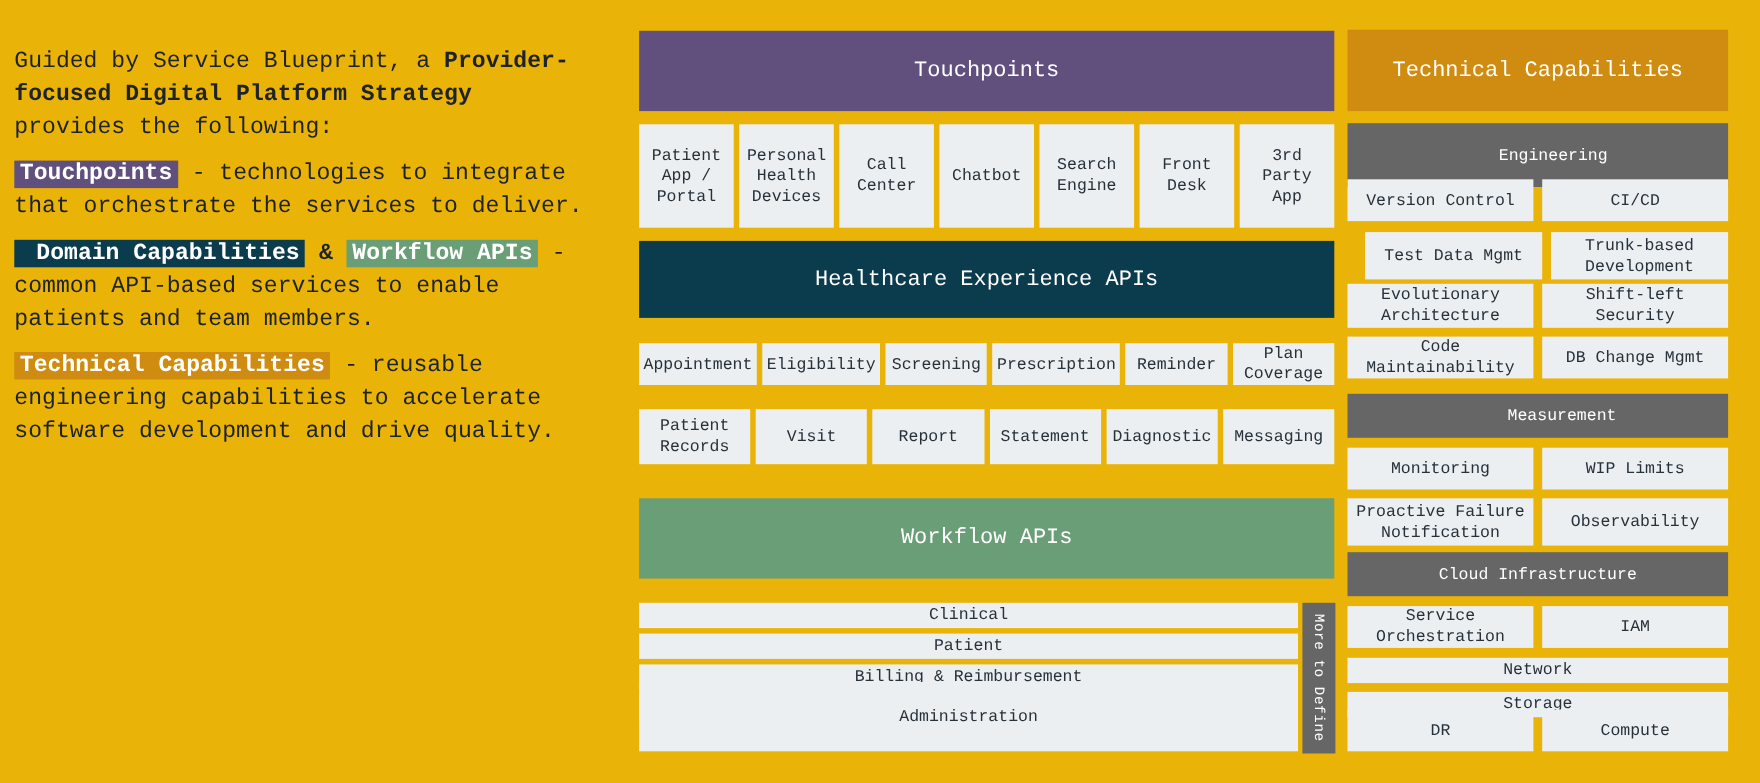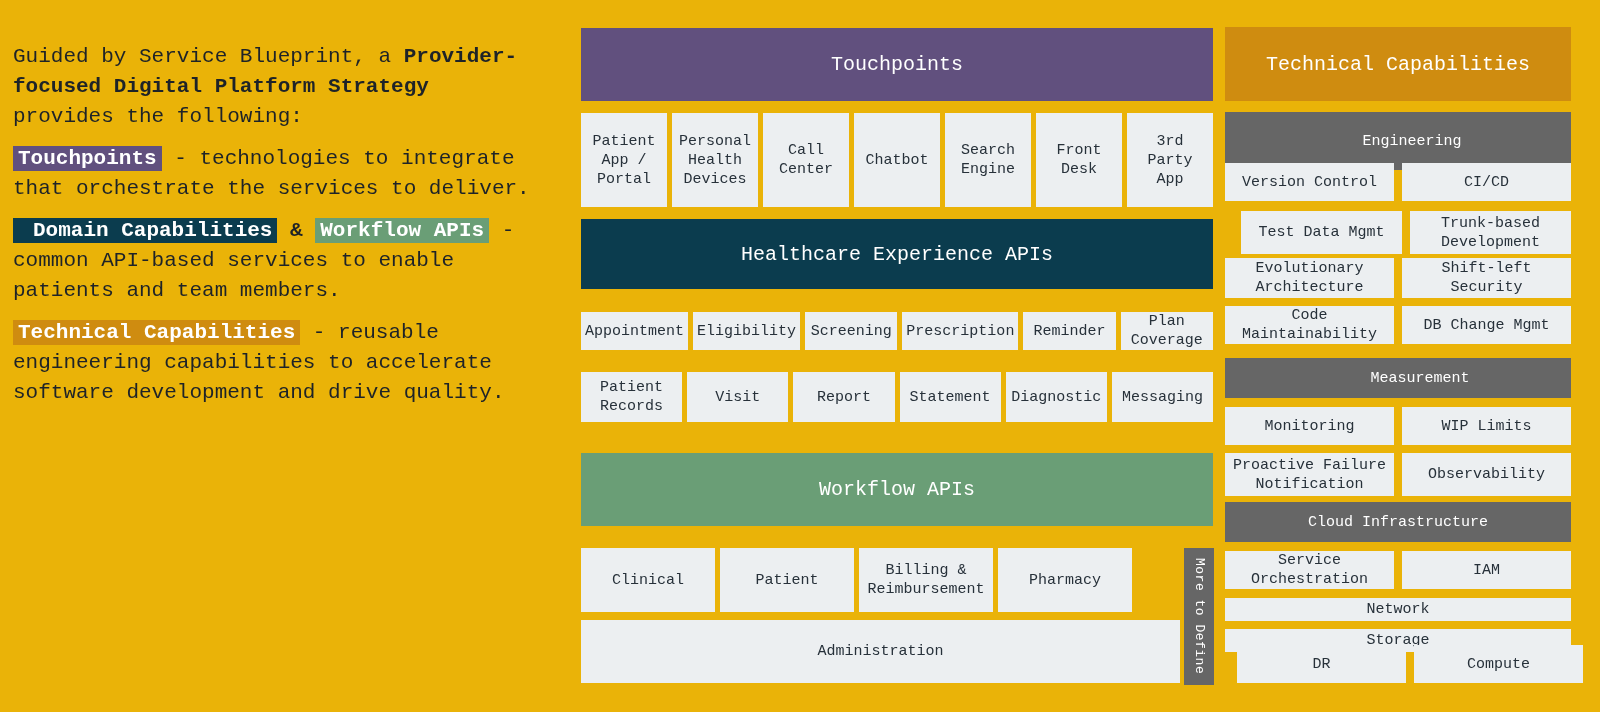--- a/index.html
+++ b/index.html
@@ -69,21 +69,21 @@
   }
 
   
   .mid { position: absolute; left: 581px; top: 0; width: 632px; height: 712px; }
   .tp-header { left: 0; top: 28px;  width: 632px; height: 73px; background: #61507E; }
   .tp-cells  { left: 0; top: 113px; width: 632px; height: 94px; }
   .hc-header { left: 0; top: 219px; width: 632px; height: 70px; background: #0B3C4E; }
   .hc-row1   { left: 0; top: 296px; width: 632px; height: 38px; margin-top: 16px; }
   .hc-row2   { left: 0; top: 372px; width: 632px; height: 50px; }
   .wf-header { left: 0; top: 453px; width: 632px; height: 73px; background: #6A9E76; }
-  .wf-row1   { left: 0; top: 548px; width: 551px; height: 64px; }
+  .wf-row1   { left: 0; top: 548px; width: 599px; height: 64px; flex-direction: column; }
   .wf-row2   { left: 0; top: 620px; width: 599px; height: 63px; }
   .more-bar {
     position: absolute;
     left: 603px; top: 548px;
     width: 30px; height: 137px;
     background: #666666;
     color: #ffffff;
     display: flex;
     align-items: center;
     justify-content: center;
@@ -99,21 +99,21 @@
   .r-eng1    { left: 0; top: 163px; width: 346px; height: 38px; gap: 8px; border-radius: 13px; }
   .r-eng2    { left: 0; top: 211px; width: 346px; height: 43px; gap: 8px; padding-left: 16px; }
   .r-eng3    { left: 0; top: 258px; width: 346px; height: 40px; gap: 8px; }
   .r-eng4    { left: 0; top: 306px; width: 346px; height: 38px; gap: 8px; }
   .sub-meas  { left: 0; top: 358px; width: 346px; height: 40px; padding-left: 44px; }
   .r-meas1   { left: 0; top: 407px; width: 346px; height: 38px; gap: 8px; }
   .r-meas2   { left: 0; top: 453px; width: 346px; height: 43px; gap: 8px; }
   .sub-cloud { left: 0; top: 502px; width: 346px; height: 40px; }
   .r-cloud1  { left: 0; top: 551px; width: 346px; height: 38px; gap: 8px; }
   .r-cloud2  { left: 0; top: 598px; width: 346px; height: 38px; gap: 8px; flex-direction: column; }
-  .r-cloud3  { left: 0; top: 645px; width: 346px; height: 38px; gap: 8px; margin-left: 12px; }
+  .r-cloud3  { left: 0; top: 645px; width: 346px; height: 38px; gap: 8px; }
 </style>
 </head>
 <body>
 
 <div class="canvas">
 
   <div class="intro">
     <p><span>Guided by Service Blueprint, a </span><b>Provider-focused Digital Platform Strategy</b><span> provides the following:</span></p>
     <p><span class="hl hl-purple">Touchpoints</span><span> - technologies to integrate that orchestrate the services to deliver.</span></p>
     <p><span class="hl hl-teal">Domain Capabilities</span><b> &amp; </b><span class="hl hl-green">Workflow APIs</span><span> - common API-based services to enable patients and team members.</span></p>

